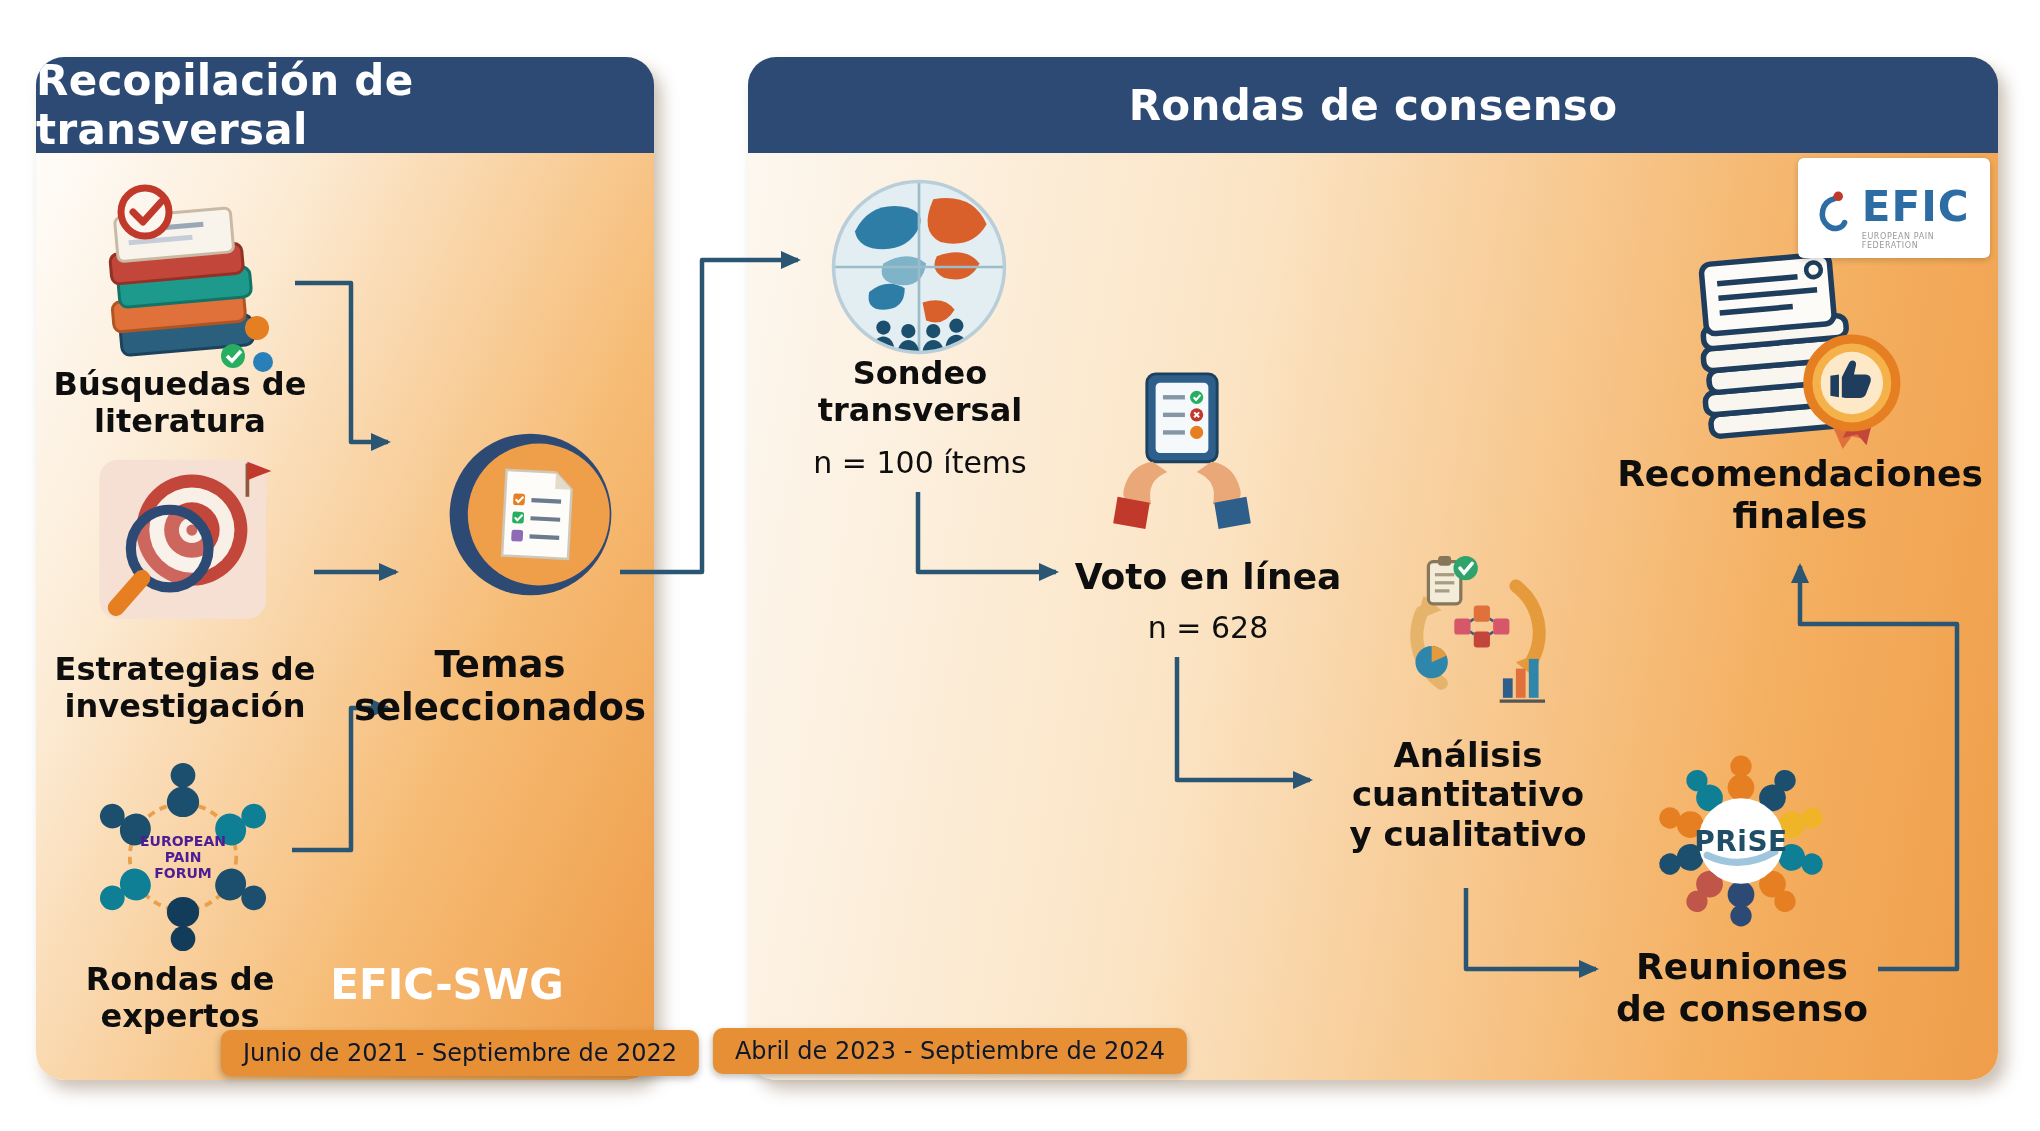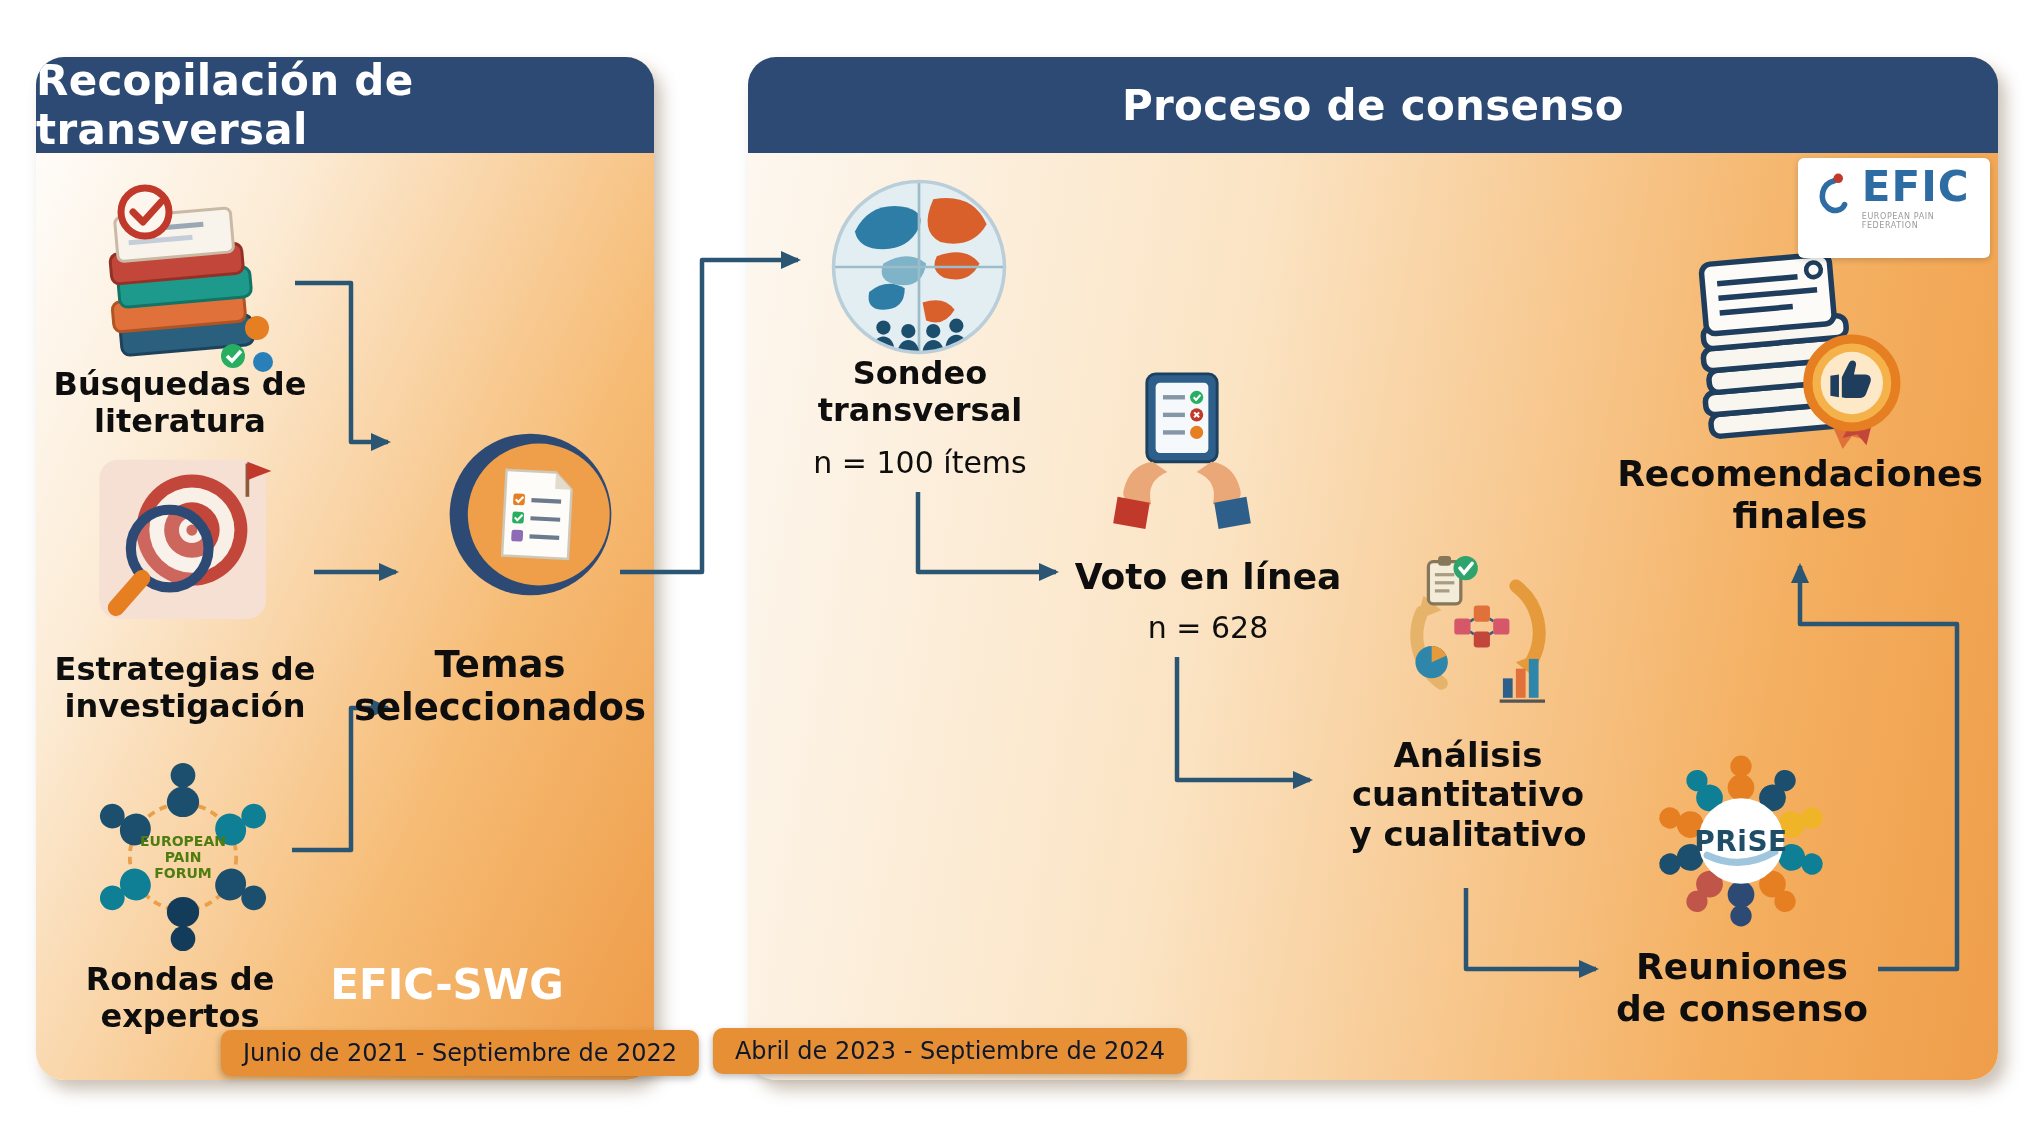--- a/index.html
+++ b/index.html
@@ -24,35 +24,35 @@
   .badge { position:absolute; transform:translate(-50%,-50%); background:#e78f35; color:#0f172a;
            font-size:24px; font-weight:500; padding:9px 22px; border-radius:10px; white-space:nowrap;
            box-shadow:0 3px 7px rgba(0,0,0,.25); }
 
   .arrows { position:absolute; left:0; top:0; pointer-events:none; }
 
   .icon-overlay { position:absolute; inset:0; display:flex; align-items:center; justify-content:center;
                   text-align:center; white-space:pre-line; pointer-events:none; }
 
   .efic-box { position:absolute; background:#ffffff; border-radius:6px; box-shadow:0 2px 6px rgba(0,0,0,.18);
-              display:flex; align-items:flex-start; justify-content:center; gap:10px; padding:8px 14px; }
+              display:flex; align-items:flex-end; justify-content:center; gap:10px; padding:8px 14px; }
   .efic-text { color:#2e6da4; font-weight:700; font-size:42px; letter-spacing:1px; line-height:1; }
   .efic-tag  { color:#9a9a9a; font-size:8px; letter-spacing:.6px; margin-top:4px; }
 </style>
 </head>
 <body>
 
 <div class="canvas">
 
   <div class="panel left-panel">
     <div class="panel-header">Recopilación de transversal</div>
   </div>
 
   <div class="panel right-panel">
-    <div class="panel-header">Proceso de consenso</div>
+    <div class="panel-header">Rondas de consenso</div>
   </div>
 
   <svg class="arrows" width="2040" height="1131" viewBox="0 0 2040 1131">
     <defs>
       <marker id="ah" markerUnits="userSpaceOnUse" markerWidth="30" markerHeight="30" refX="18" refY="10" orient="auto">
         <path d="M1 1 L21 10 L1 19 z" fill="#2a5674"></path>
       </marker>
     </defs>
     <g fill="none" stroke="#2a5674" stroke-width="4.5" stroke-linejoin="round">
       <path d="M295 283 H351 V442 H388" marker-end="url(#ah)"></path>
@@ -138,21 +138,21 @@
             <ellipse cy="8" rx="8.5" ry="8"></ellipse>
           </g>
         </g>
       <g fill="#1c4f6e">
           <g transform="translate(18,31.5) rotate(300)">
             <circle cy="-6" r="6.5"></circle>
             <ellipse cy="8" rx="8.5" ry="8"></ellipse>
           </g>
         </g>
     </svg>
-    <div class="icon-overlay" style="color:#4d7c0f; font-weight:700; font-size:14px; line-height:1.15;">EUROPEAN
+    <div class="icon-overlay" style="color:#4c1d95; font-weight:700; font-size:14px; line-height:1.15;">EUROPEAN
 PAIN
 FORUM</div>
   </div>
   <div class="lbl" style="left:180px; top:998px; font-size:32px;">Rondas de
 expertos</div>
 
   <div class="icon" style="left:448px; top:432px; width:165px; height:165px;">
     <svg viewBox="0 0 100 100">
       <circle cx="50" cy="50" r="49" fill="#2d4a75"></circle>
       <circle cx="55" cy="50" r="43" fill="#ef9e4a"></circle>

